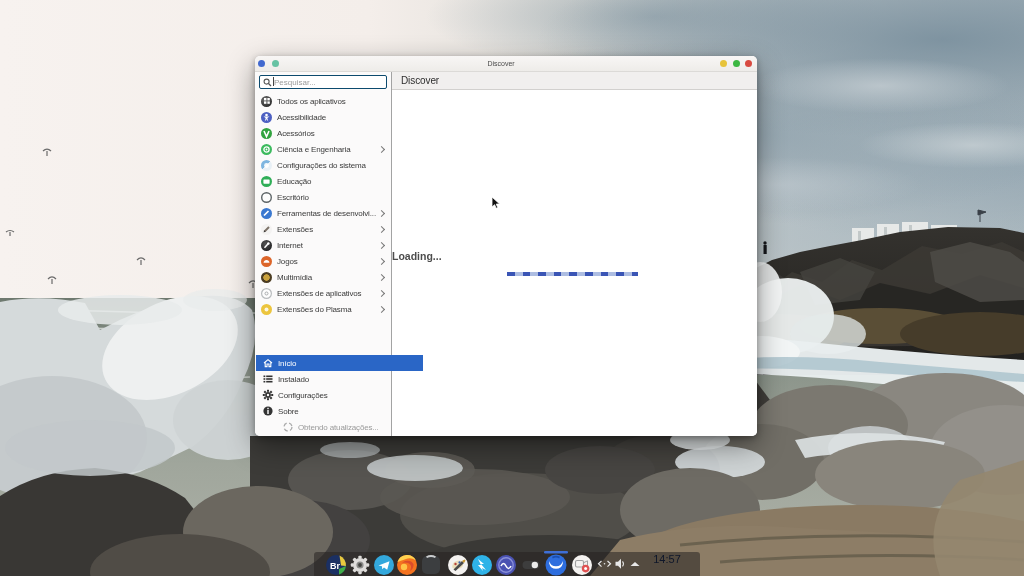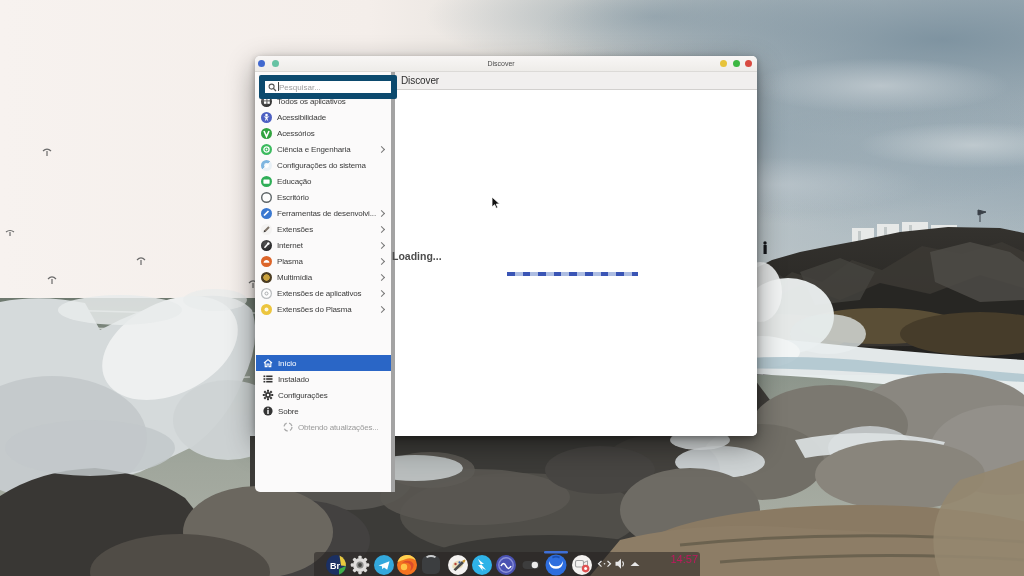--- a/index.html
+++ b/index.html
@@ -17,50 +17,50 @@
       radial-gradient(48% 40% at 72% 40%, rgba(138,158,170,.8), rgba(138,158,170,0) 70%),
       radial-gradient(45% 32% at 100% 52%, rgba(150,168,179,.8), rgba(150,168,179,0) 72%),
       radial-gradient(32% 24% at 64% 5%, rgba(116,139,153,.55), rgba(116,139,153,0) 70%),
       radial-gradient(36% 26% at 84% 70%, rgba(176,189,195,.75), rgba(176,189,195,0) 75%),
       linear-gradient(to right, #f7f2ef 0%, #f4eeea 36%, #e1dfda 56%, #bdc5c8 76%, #aab7be 100%);
   }
   
   #panel{left:314px;top:552px;width:386px;height:24px;
      background:rgba(38,35,32,.55);border-radius:3px 3px 0 0;}
   #clock{position:absolute;left:636px;top:552px;width:62px;height:24px;
-     color:#be185d;text-align:right;line-height:1;}
+     color:#0f172a;text-align:center;line-height:1;}
   #clock .t{font-size:11px;margin-top:1.5px;}
   #clock .d{font-size:9px;margin-top:17px;}
   
   #win{left:255px;top:56px;width:502px;height:380px;background:#fcfcfc;
       border-radius:5px;box-shadow:0 10px 28px rgba(0,0,0,.42), 0 2px 6px rgba(0,0,0,.3);
       font-size:8px;color:#3a3a3a;}
   #titlebar{left:0;top:0;width:502px;height:15px;border-radius:5px 5px 0 0;
       background:linear-gradient(#f8f6f5,#eeece9);border-bottom:1px solid #dcdad7;}
   #titlebar .title{position:absolute;left:0;right:10px;top:3.5px;text-align:center;
       font-size:7px;color:#4a4a4a;}
   .tbtn{position:absolute;top:4px;width:7px;height:7px;border-radius:50%;}
-  #sidebar{left:0;top:16px;width:136px;height:420px;background:#fbfafa;
-      border-right:4px solid #a3a3a3;border-radius:0 0 0 5px;}
+  #sidebar{left:0;top:16px;width:136px;height:364px;background:#fbfafa;
+      border-right:1px solid #a3a3a3;border-radius:0 0 0 5px;}
   #mainhead{left:137px;top:16px;width:365px;height:17px;background:#f1efee;
       border-bottom:1px solid #d2d0ce;}
   #mainhead span{position:absolute;left:9px;top:3px;font-size:10px;letter-spacing:-0.1px;color:#2e2e2e;}
   #mainarea{left:137px;top:34px;width:365px;height:346px;background:#ffffff;
       border-radius:0 0 5px 0;}
   #search{left:4px;top:18.5px;width:126px;height:12px;background:#fff;
-      border:6px solid #0c4a6e;border-radius:2px;}
+      border:1px solid #0c4a6e;border-radius:2px;}
   #search .ph{position:absolute;left:14px;top:2.5px;color:#9b9b9b;font-size:8px;}
   .row{position:absolute;left:0;width:136px;height:16px;}
   .row .ic{position:absolute;left:6px;top:2.5px;width:11px;height:11px;border-radius:50%;}
   .row .lb{position:absolute;left:22px;top:4px;white-space:nowrap;letter-spacing:-0.15px;}
   .row .ch{position:absolute;left:124px;top:5.5px;width:4px;height:4px;
       border-right:1.2px solid #777;border-top:1.2px solid #777;transform:rotate(45deg);}
   #loading{left:137px;top:194px;width:363px;
       font-size:10.5px;font-weight:bold;color:#4d4d4d;}
-  .nrow{position:absolute;left:1px;width:135px;height:16px;}
+  .nrow{position:absolute;left:1px;width:135px;height:16px;padding-left:32px;}
   .nrow .nic{position:absolute;left:6px;top:2px;width:12px;height:12px;}
   .nrow .nlb{position:absolute;left:22px;top:4px;white-space:nowrap;letter-spacing:-0.15px;}
   #pbar{left:252px;top:216px;width:131px;height:4px;
       background:repeating-linear-gradient(90deg,#3a55b5 0 7.5px,#adbde2 7.5px 15.6px);}
 </style>
 </head>
 <body>
 <div class="abs" id="wall">
   <div class="abs" id="sky"></div>
   <svg class="abs" style="left:0;top:0" width="1024" height="576" viewBox="0 0 1024 576">
@@ -391,21 +391,21 @@
           <circle cx="7.4" cy="3.5" r="1.2" fill="#fff"></circle>
         </svg>
         <span class="lb">Internet</span>
         <span class="ch"></span>
       </div>
     <div class="row" style="top:181px">
         <span class="ic" style="background:#dc6529"></span>
         <svg style="position:absolute;left:6px;top:2.5px" width="11" height="11">
           <path d="M2.5 6.8 Q3 4 5.5 4 Q8 4 8.5 6.8" fill="#fff"></path>
         </svg>
-        <span class="lb">Plasma</span>
+        <span class="lb">Jogos</span>
         <span class="ch"></span>
       </div>
     <div class="row" style="top:197px">
         <span class="ic" style="background:radial-gradient(circle,#c9a13c 38%,#4b3c22 45%)"></span>
         <span class="lb">Multimídia</span>
         <span class="ch"></span>
       </div>
     <div class="row" style="top:213px">
         <span class="ic" style="background:#fdfdfd;box-shadow:inset 0 0 0 1.2px #b9bcbe"></span>
         <svg style="position:absolute;left:6px;top:2.5px" width="11" height="11">

